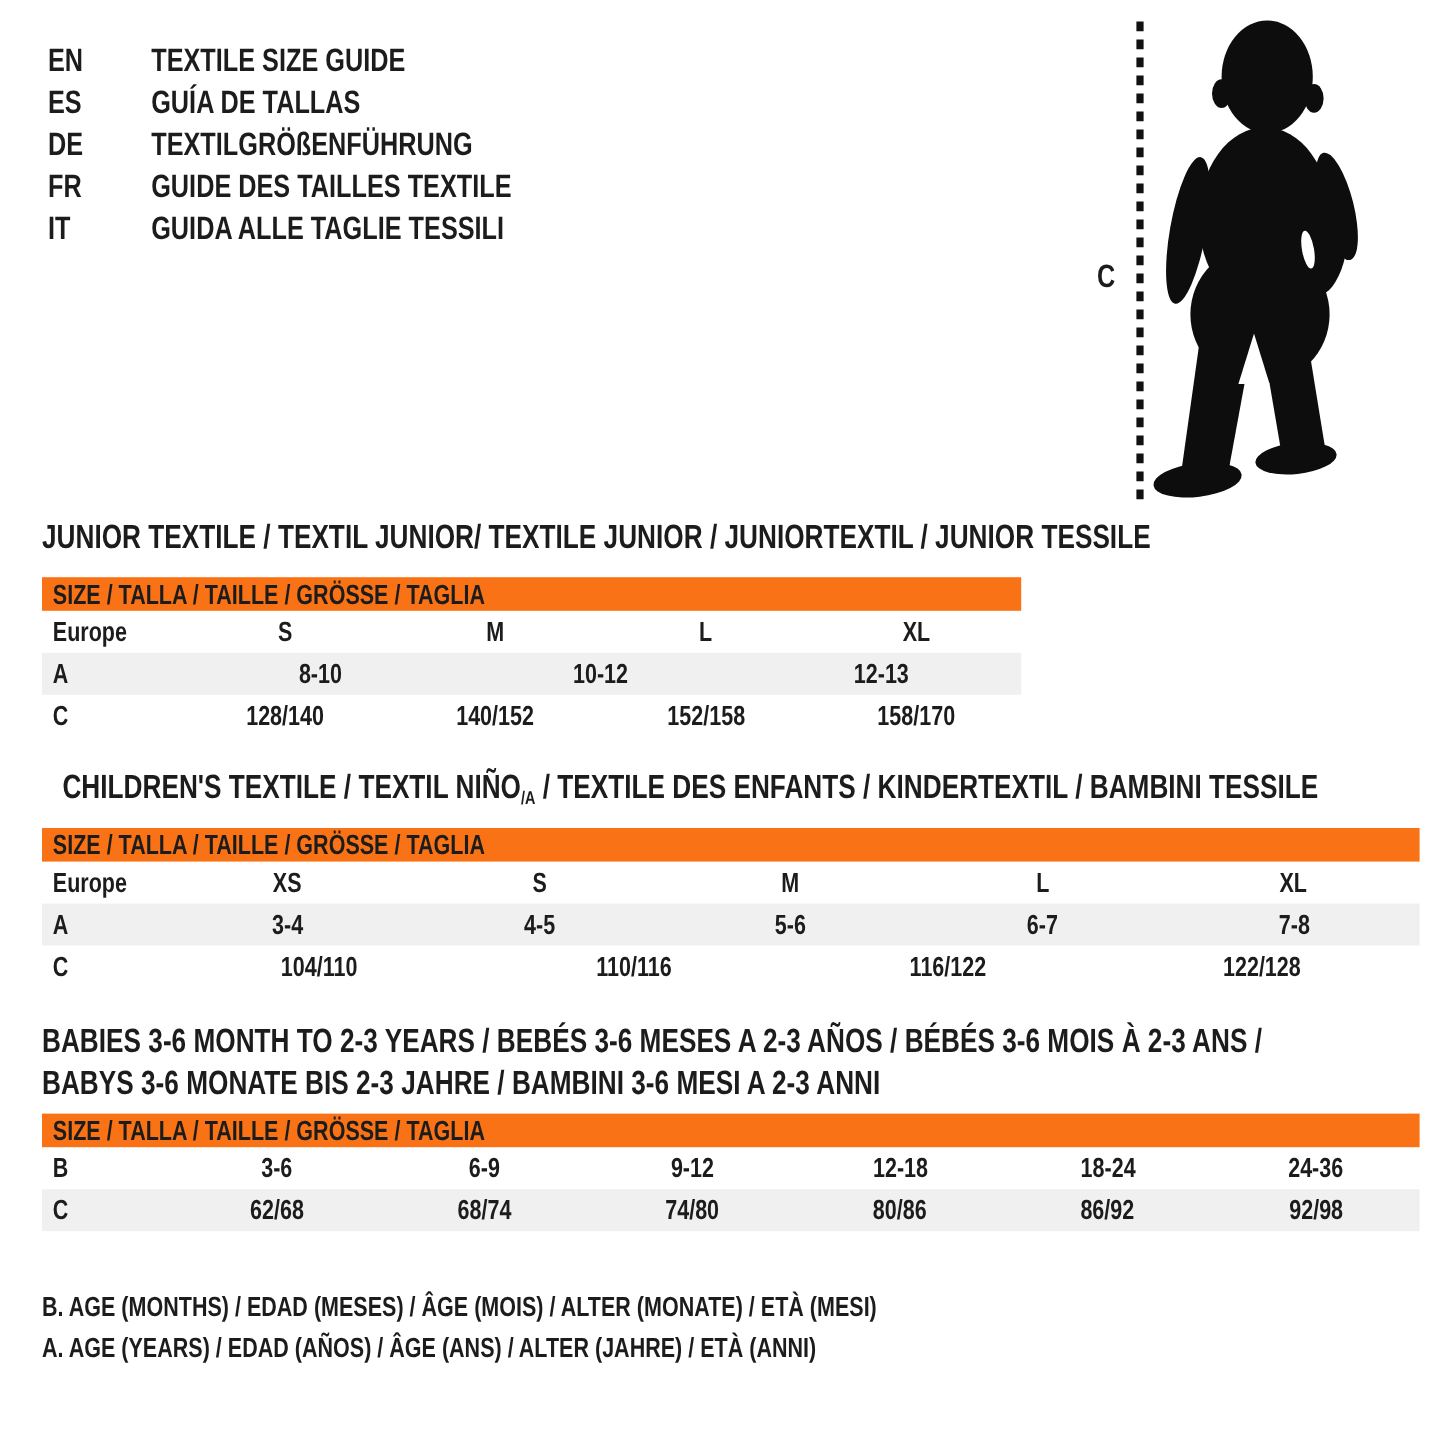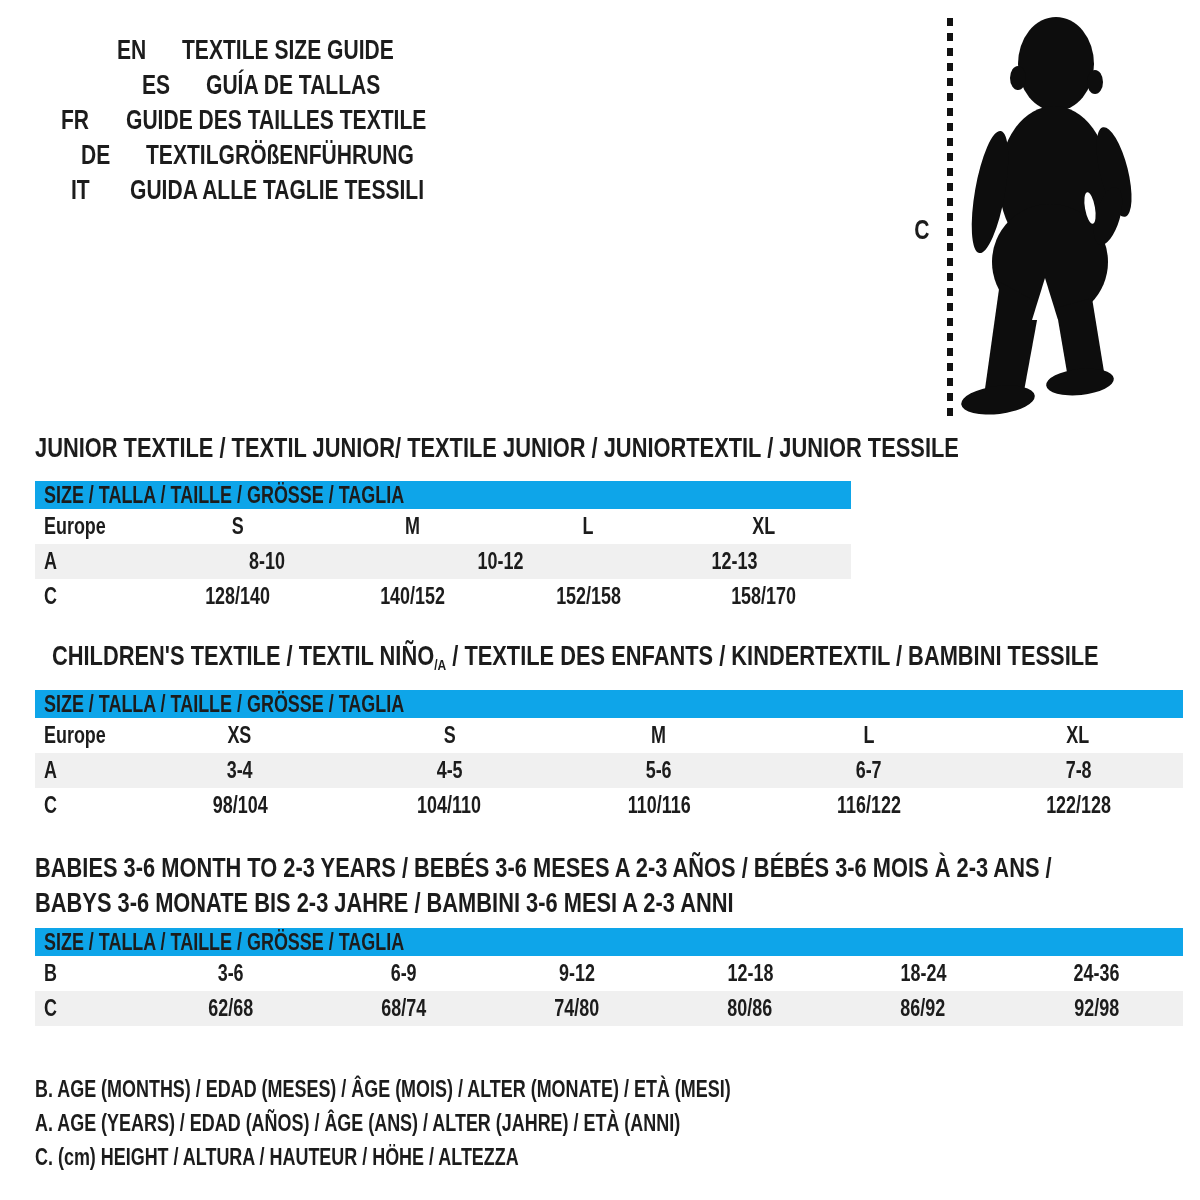--- a/index.html
+++ b/index.html
@@ -4,36 +4,36 @@
 <style>
   html,body{margin:0;padding:0;}
   body{background:#ffffff;font-family:"Liberation Sans", sans-serif;}
   .page{position:relative;width:1200px;height:1200px;background:#fff;color:#1c1c1c;overflow:hidden;}
 
   
   .cond{display:inline-block;transform:scaleX(0.78);transform-origin:50% 50%;white-space:nowrap;}
   .cond-l{display:inline-block;transform:scaleX(0.78);transform-origin:0 50%;white-space:nowrap;}
 
   
-  .lang-list{position:absolute;left:40px;top:33px;text-align:center;}
+  .lang-list{position:absolute;left:40px;top:33px;}
   .lang-row{height:35px;line-height:35px;font-size:27px;font-weight:bold;}
   .lang-code{display:inline-block;width:78px;vertical-align:top;}
   .lang-label{vertical-align:top;}
 
   
   .figure-area{position:absolute;left:938px;top:10px;width:214px;height:414px;}
   .figure-label{position:absolute;left:912px;top:215px;font-size:27px;font-weight:bold;}
 
   
   .sec-title{position:absolute;left:35px;font-size:28px;font-weight:bold;line-height:28px;}
   .subsmall{font-size:0.55em;vertical-align:-0.3em;}
 
   
   .tbl{position:absolute;left:35px;}
-  .tbl-header{height:28px;line-height:28px;background:#0ea5e9;padding-left:9px;font-size:23px;font-weight:bold;}
+  .tbl-header{height:28px;line-height:28px;background:#f97316;padding-left:9px;font-size:23px;font-weight:bold;}
   .trow{display:flex;height:35px;line-height:35px;font-size:23px;font-weight:bold;}
   .trow.alt{background:#f0f0f0;}
   .cell{flex:1;text-align:center;overflow:visible;text-decoration:underline;}
   .cell.lbl{flex:0 0 auto;text-align:left;padding-left:9px;}
   .t1 .cell.lbl{width:106px;}
   .t2 .cell.lbl{width:91px;}
   .t3 .cell.lbl{width:100px;}
 
   
   .legend{position:absolute;left:35px;top:1072px;}
@@ -47,26 +47,26 @@
   <div class="lang-list">
     <div class="lang-row">
       <span class="lang-code"><span class="cond-l">EN</span></span>
       <span class="lang-label"><span class="cond-l">TEXTILE SIZE GUIDE</span></span>
     </div>
     <div class="lang-row">
       <span class="lang-code"><span class="cond-l">ES</span></span>
       <span class="lang-label"><span class="cond-l">GUÍA DE TALLAS</span></span>
     </div>
     <div class="lang-row">
+      <span class="lang-code"><span class="cond-l">DE</span></span>
+      <span class="lang-label"><span class="cond-l">TEXTILGRÖßENFÜHRUNG</span></span>
+    </div>
+    <div class="lang-row">
       <span class="lang-code"><span class="cond-l">FR</span></span>
       <span class="lang-label"><span class="cond-l">GUIDE DES TAILLES TEXTILE</span></span>
-    </div>
-    <div class="lang-row">
-      <span class="lang-code"><span class="cond-l">DE</span></span>
-      <span class="lang-label"><span class="cond-l">TEXTILGRÖßENFÜHRUNG</span></span>
     </div>
     <div class="lang-row">
       <span class="lang-code"><span class="cond-l">IT</span></span>
       <span class="lang-label"><span class="cond-l">GUIDA ALLE TAGLIE TESSILI</span></span>
     </div>
   </div>
 
   <div class="figure-area">
     <svg width="214" height="414" viewBox="0 0 214 414" xmlns="http://www.w3.org/2000/svg">
       <line x1="12" y1="8" x2="12" y2="406" stroke="#111" stroke-width="6" stroke-dasharray="8 7"></line>
@@ -133,21 +133,20 @@
     <div class="trow alt">
       <div class="cell lbl"><span class="cond-l">A</span></div>
       <div class="cell"><span class="cond">3-4</span></div>
       <div class="cell"><span class="cond">4-5</span></div>
       <div class="cell"><span class="cond">5-6</span></div>
       <div class="cell"><span class="cond">6-7</span></div>
       <div class="cell"><span class="cond">7-8</span></div>
     </div>
     <div class="trow">
       <div class="cell lbl"><span class="cond-l">C</span></div>
-      <div class="cell"><span class="cond">98/104</span></div>
       <div class="cell"><span class="cond">104/110</span></div>
       <div class="cell"><span class="cond">110/116</span></div>
       <div class="cell"><span class="cond">116/122</span></div>
       <div class="cell"><span class="cond">122/128</span></div>
     </div>
   </div>
 
   <div class="sec-title" style="top:850px;line-height:35px;">
     <span class="cond-l" style="display:block;">BABIES 3-6 MONTH TO 2-3 YEARS / BEBÉS 3-6 MESES A 2-3 AÑOS / BÉBÉS 3-6 MOIS À 2-3 ANS /</span>
     <span class="cond-l" style="display:block;">BABYS 3-6 MONATE BIS 2-3 JAHRE / BAMBINI 3-6 MESI A 2-3 ANNI</span>
@@ -170,16 +169,15 @@
       <div class="cell"><span class="cond">74/80</span></div>
       <div class="cell"><span class="cond">80/86</span></div>
       <div class="cell"><span class="cond">86/92</span></div>
       <div class="cell"><span class="cond">92/98</span></div>
     </div>
   </div>
 
   <div class="legend">
     <div class="legend-line"><span class="cond-l">B. AGE (MONTHS) / EDAD (MESES) / ÂGE (MOIS) / ALTER (MONATE) / ETÀ (MESI)</span></div>
     <div class="legend-line"><span class="cond-l">A. AGE (YEARS) / EDAD (AÑOS) / ÂGE (ANS) / ALTER (JAHRE) / ETÀ (ANNI)</span></div>
-    <div class="legend-line"><span class="cond-l">C. (cm) HEIGHT / ALTURA / HAUTEUR / HÖHE / ALTEZZA</span></div>
   </div>
 
 </div>
 
 </body></html>

